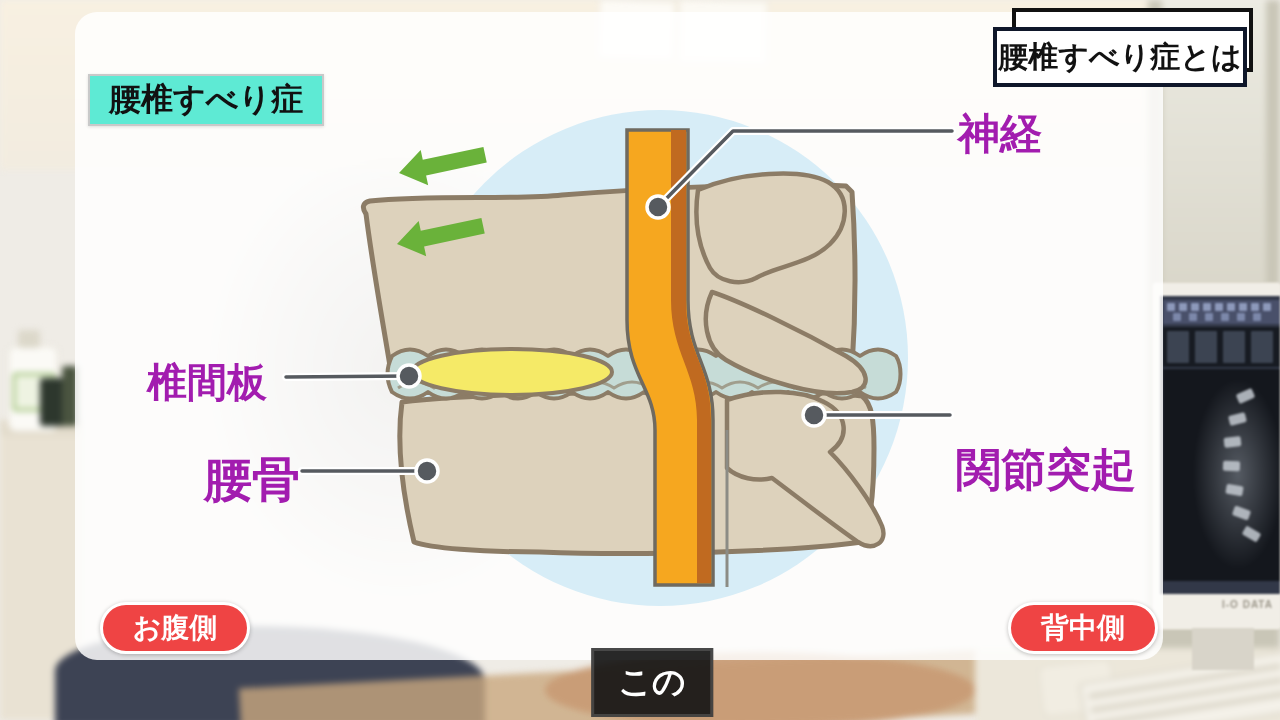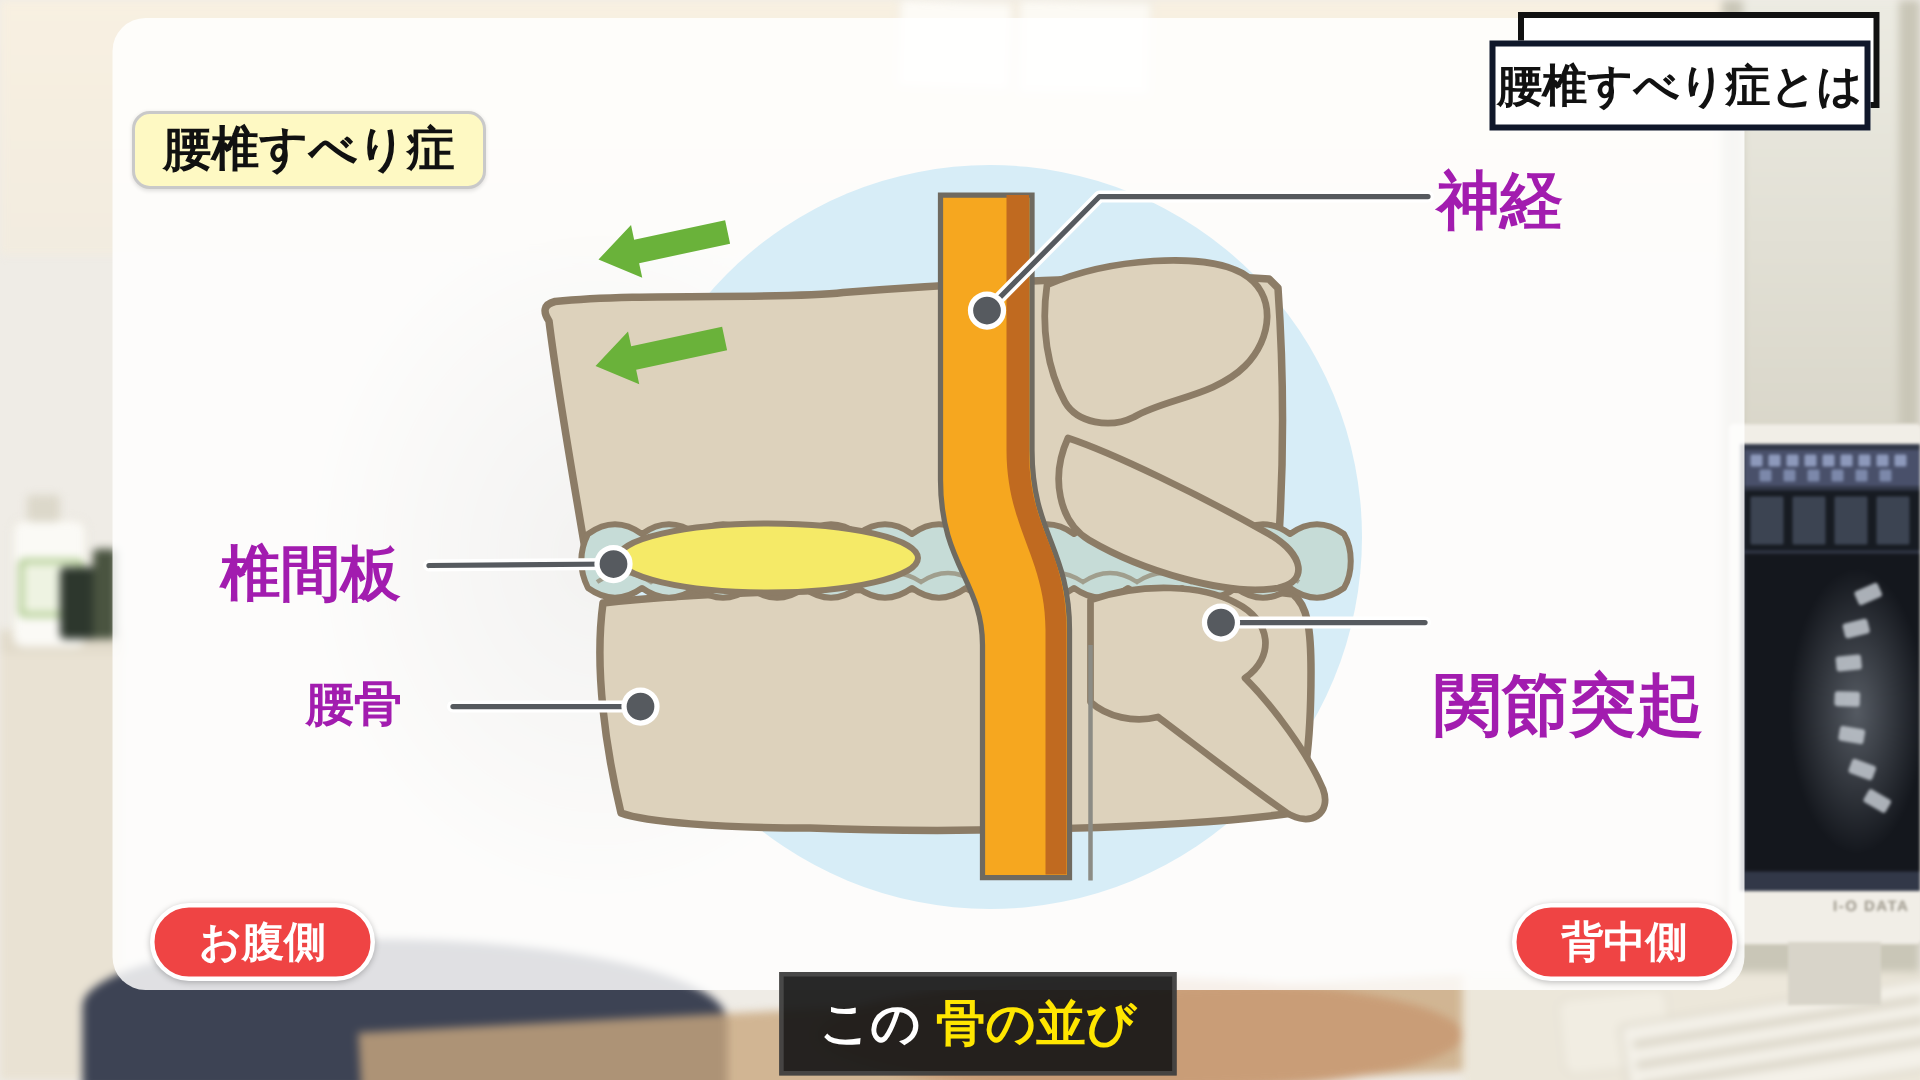--- a/index.html
+++ b/index.html
@@ -44,30 +44,30 @@
   .mon-xray{left:1163px;top:369px;width:117px;height:212px;background:#14171d;overflow:hidden;}
   .xr-haze{position:absolute;left:30px;top:10px;width:90px;height:190px;background:radial-gradient(closest-side,rgba(150,158,168,.5),rgba(150,158,168,0));}
   .xr-v{position:absolute;width:17px;height:10px;background:#c3c9d0;opacity:.85;border-radius:2px;}
   .mon-brand{left:1222px;top:599px;font-size:10px;font-weight:bold;color:#9b968a;letter-spacing:1px;}
   .mon-stand{left:1192px;top:628px;width:62px;height:42px;background:#d8d4c9;}
   
   .card{left:75px;top:12px;width:1088px;height:648px;background:rgba(255,255,255,.84);border-radius:22px;}
   
   svg.diagram{position:absolute;left:0;top:0;width:1280px;height:720px;pointer-events:none;}
   
-  .badge{left:88px;top:74px;width:232px;height:48px;background:#fef9c3;border:2px solid #c9c9c9;border-radius:12px;
+  .badge{left:88px;top:74px;width:232px;height:48px;background:#5eead4;border:2px solid #c9c9c9;border-radius:0;
     display:flex;align-items:center;justify-content:center;font-size:32px;font-weight:800;color:#111;
     box-shadow:0 1px 3px rgba(0,0,0,.12);}
   .title-back{left:1012px;top:8px;width:233px;height:56px;background:#fff;border:4px solid #111;}
   .title-front{left:993px;top:27px;width:246px;height:52px;background:#fff;border:4px solid #0f172a;
     display:flex;align-items:center;justify-content:center;font-size:30px;font-weight:800;color:#111;white-space:nowrap;}
   .dlabel{position:absolute;font-weight:800;color:#a21caf;white-space:nowrap;text-align:right;}
   .lbl-nerve{left:958px;top:106px;font-size:42px;}
   .lbl-disc{left:147px;top:355px;font-size:40px;}
-  .lbl-bone{left:204px;top:448px;font-size:32px;}
+  .lbl-bone{left:204px;top:448px;font-size:48px;}
   .lbl-facet{left:956px;top:399px;font-size:45px;margin-top:41px;}
   .pill{height:46px;width:144px;background:#ef4444;border:3px solid #fff;border-radius:26px;
     display:flex;align-items:center;justify-content:center;color:#fff;font-size:28px;font-weight:800;white-space:nowrap;
     box-shadow:0 1px 4px rgba(0,0,0,.25);}
   .pill-left{left:100px;top:602px;}
   .pill-right{left:1008px;top:602px;}
   .caption{left:50%;top:648px;transform:translateX(-50%);background:rgba(22,22,22,.92);
     border:3px solid rgba(110,110,110,.45);padding:9px 24px;white-space:nowrap;
     font-size:33px;font-weight:800;color:#fff;display:flex;align-items:center;gap:10px;margin-left:12px;}
   .caption .hl{color:#ffe600;}
@@ -213,14 +213,13 @@
 <div class="dlabel lbl-nerve">神経</div>
 <div class="dlabel lbl-disc">椎間板</div>
 <div class="dlabel lbl-bone">腰骨</div>
 <div class="dlabel lbl-facet">関節突起</div>
 
 <div class="abs pill pill-left">お腹側</div>
 <div class="abs pill pill-right">背中側</div>
 
 <div class="abs caption">
   <span>この</span>
-  <span class="hl">骨の並び</span>
 </div>
 
 </body></html>

